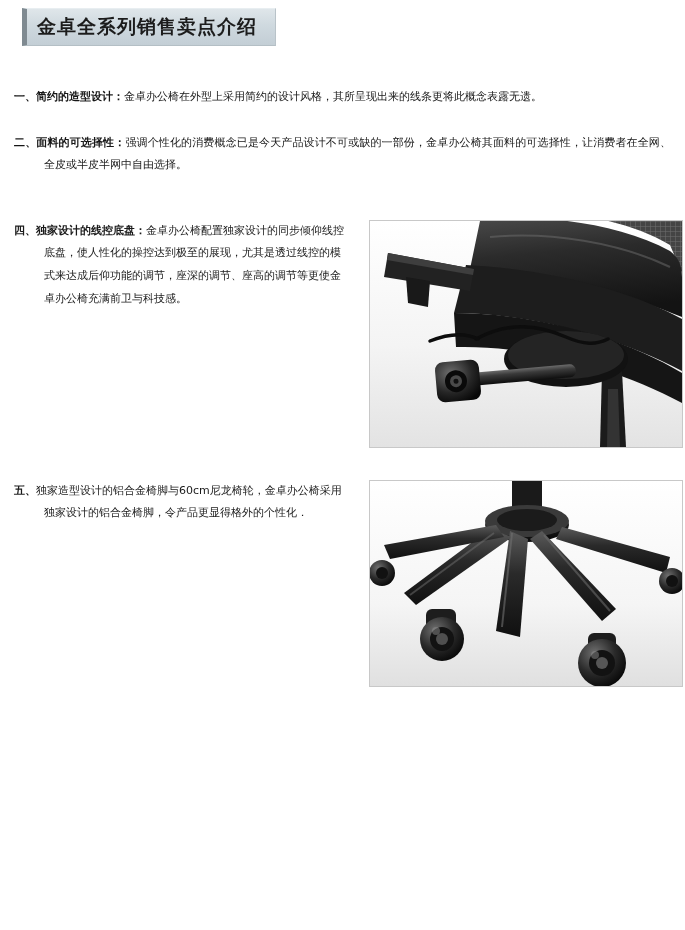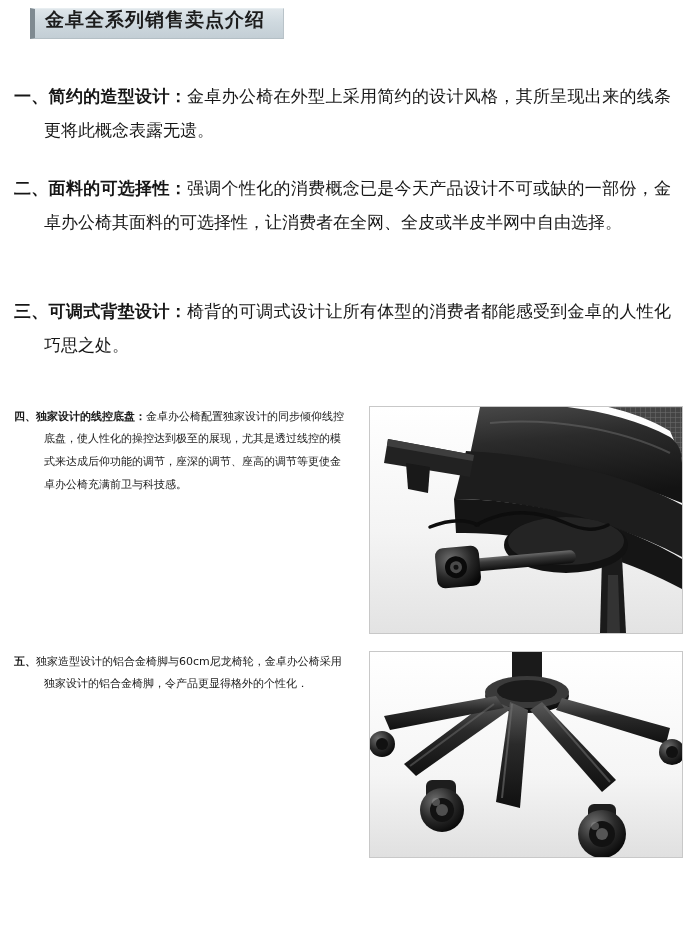--- a/index.html
+++ b/index.html
@@ -21,41 +21,41 @@
     height: 930px;
     box-sizing: border-box;
     padding: 0 14px;
   }
 
   
   .title-banner {
     position: relative;
     display: inline-block;
     margin-top: 8px;
-    margin-left: 16px;
-    padding: 0 18px 8px 10px;
+    margin-left: 8px;
+    padding: 7px 18px 8px 10px;
     background: linear-gradient(to bottom, #dfe6ea 0%, #cfd9df 45%, #c3ced5 100%);
     border-left: 5px solid #7f8a91;
     border-right: 1px solid #b9c3c9;
     border-top: 1px solid #e8eef1;
     border-bottom: 1px solid #b4bfc5;
   }
   .title-text {
     font-size: 19px;
     font-weight: bold;
     letter-spacing: 1px;
     color: #1c1c1c;
     line-height: 1.1;
     white-space: nowrap;
   }
 
   
   .section {
     margin-top: 30px;
-    font-size: 17px;
+    font-size: 11px;
     line-height: 2.0;
     color: #161616;
   }
   .section .body {
     text-align: justify;
   }
   .num {
     font-weight: bold;
   }
   .lead {
@@ -87,21 +87,21 @@
   .split .img-col {
     position: absolute;
     top: 0;
     left: 355px;
     width: 312px;
     height: 226px;
     border: 1px solid #c8c8c8;
     background: #ffffff;
     overflow: hidden;
   }
-  .split.second { margin-top: 15px; min-height: 220px; }
+  .split.second { margin-top: 30px; min-height: 220px; }
   .split.second .img-col { height: 205px; }
 
   .photo {
     position: absolute;
     inset: 0;
     display: block;
   }
 </style>
 </head>
 <body>
@@ -121,25 +121,20 @@
   </div>
 
   
   <div class="section s2">
     <div class="body hang">
       <span class="num">二、</span><span class="lead">面料的可选择性</span><span class="lead">：</span><span>强调个性化的消费概念已是今天产品设计不可或缺的一部份，金卓办公椅其面料的可选择性，让消费者在全网、全皮或半皮半网中自由选择。</span>
     </div>
   </div>
 
   
-  <div class="section s3">
-    <div class="body hang">
-      <span class="num">三、</span><span class="lead">可调式背垫设计</span><span class="lead">：</span><span>椅背的可调式设计让所有体型的消费者都能感受到金卓的人性化巧思之处。</span>
-    </div>
-  </div>
 
   
   <div class="split">
     <div class="text-col">
       <span class="num">四、</span><span class="lead">独家设计的线控底盘</span><span class="lead">：</span><span>金卓办公椅配置独家设计的同步倾仰线控底盘，使人性化的操控达到极至的展现，尤其是透过线控的模式来达成后仰功能的调节，座深的调节、座高的调节等更使金卓办公椅充满前卫与科技感。</span>
     </div>
     <div class="img-col">
       <svg class="photo" viewBox="0 0 312 226" preserveAspectRatio="none">
         <defs>
           <linearGradient id="bgGrad" x1="0" y1="0" x2="0" y2="1">

